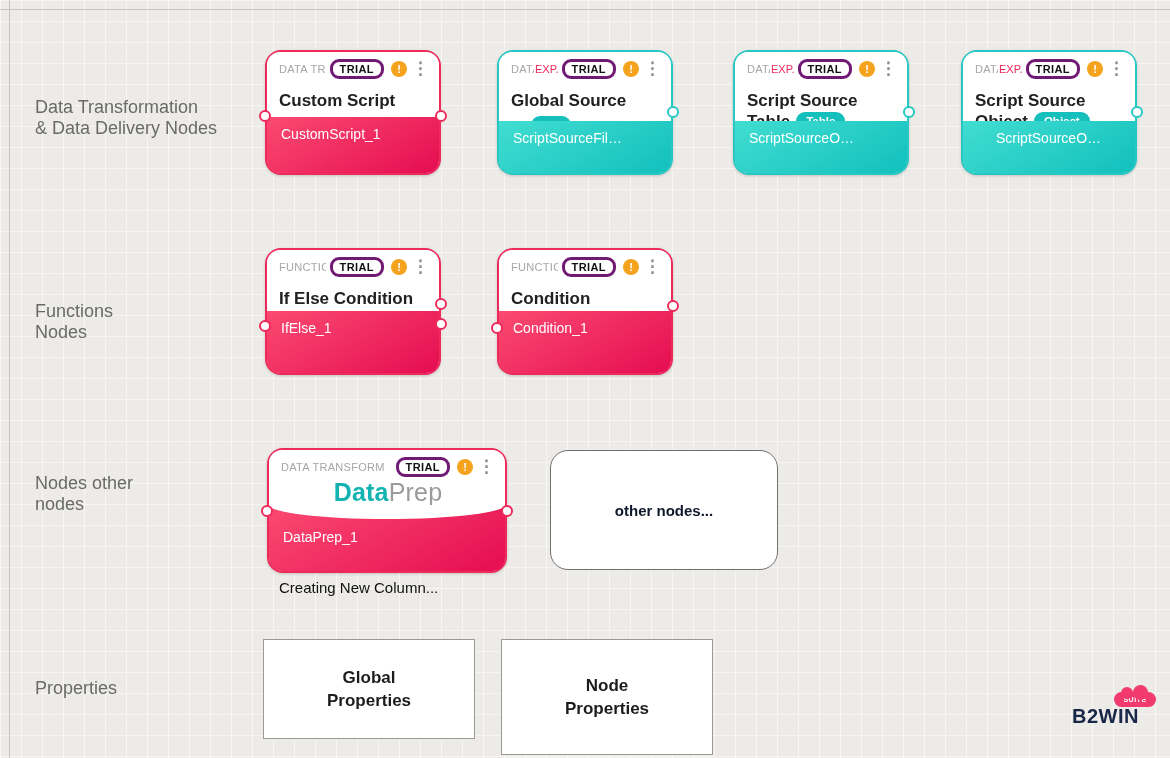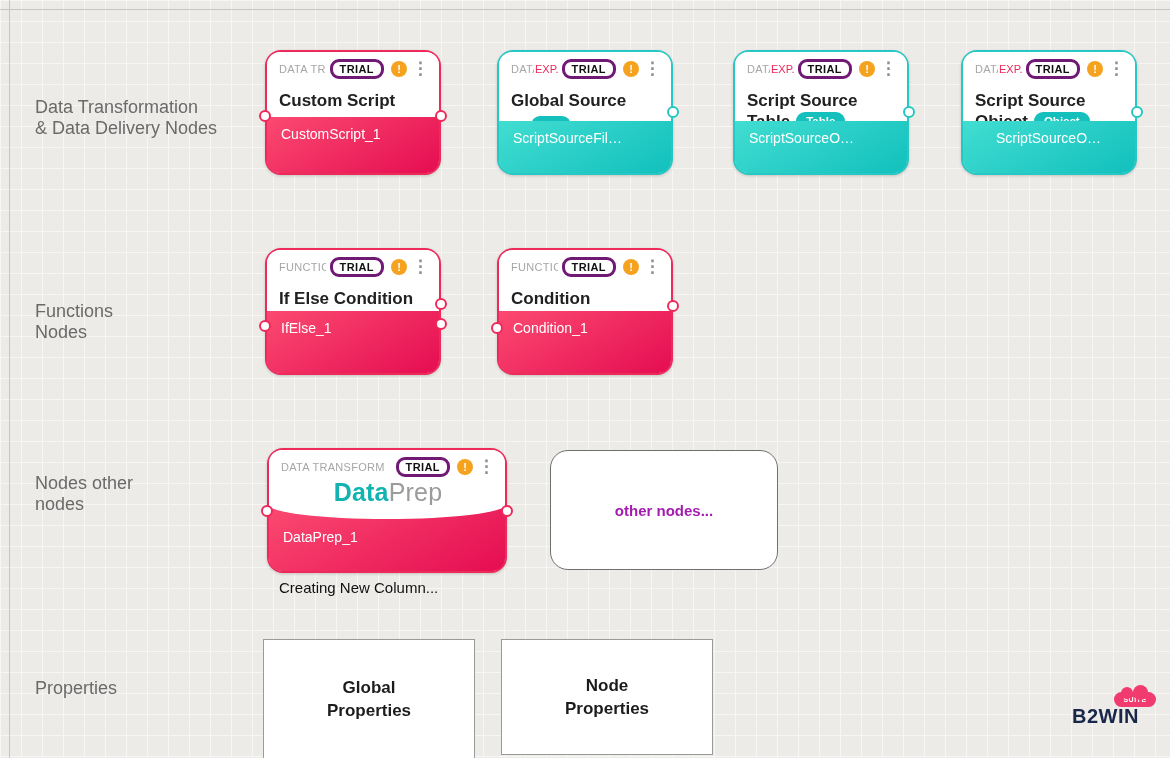--- a/index.html
+++ b/index.html
@@ -50,21 +50,21 @@
   .dataprep .node-band::before{content:"";position:absolute;left:-1px;right:-1px;top:-2px;height:16px;
       background:#fff;border-radius:0 0 55% 55% / 0 0 100% 100%;}
   .dataprep .node-band span{position:relative;z-index:1;}
   .dp-logo{text-align:center;margin-top:1px;font-size:25px;letter-spacing:0.2px;}
   .dp-data{color:#12b3b0;font-weight:bold;}
   .dp-prep{color:#9b9b9b;}
 
   .caption{position:absolute;font-size:15px;color:#111;}
 
   .plain-box{position:absolute;background:#fff;border:1.5px solid #6f6f6f;border-radius:18px;
-             display:flex;align-items:center;justify-content:center;font-weight:bold;font-size:15px;color:#a21caf;box-sizing:border-box;}
+             display:flex;align-items:center;justify-content:center;font-weight:bold;font-size:15px;color:#0f172a;box-sizing:border-box;}
   .prop-box{position:absolute;background:#fff;border:1.5px solid #9a9a9a;display:flex;flex-direction:column;
             align-items:center;justify-content:center;font-weight:bold;font-size:17px;color:#1c1c1c;
             line-height:23px;text-align:center;box-sizing:border-box;}
 
   
   .brand{position:absolute;left:1072px;top:692px;width:100px;height:40px;}
   .brand-name{position:absolute;left:0;top:13px;font-size:20px;font-weight:bold;color:#192749;letter-spacing:0.5px;}
   .cloud{position:absolute;left:42px;top:0;width:42px;height:15px;background:#f13b6e;border-radius:8px;
          color:#fff;font-size:7px;font-weight:bold;display:flex;align-items:center;justify-content:center;letter-spacing:0.5px;}
   .cloud::before{content:"";position:absolute;left:7px;top:-5px;width:12px;height:12px;border-radius:50%;background:#f13b6e;}
@@ -217,21 +217,21 @@
     <span class="port" style="left:-8px;top:55px;"></span>
     <span class="port" style="right:-8px;top:55px;"></span>
   </div>
 
   <div class="caption" style="left:279px;top:579px;">Creating New Column...</div>
 
   <div class="plain-box" style="left:550px;top:450px;width:228px;height:120px;">
     <span>other nodes...</span>
   </div>
 
-  <div class="prop-box" style="left:263px;top:639px;width:212px;height:120px;">
+  <div class="prop-box" style="left:263px;top:639px;width:212px;height:100px;">
     <div>Global</div>
     <div>Properties</div>
   </div>
   <div class="prop-box" style="left:501px;top:639px;width:212px;height:116px;">
     <div>Node</div>
     <div>Properties</div>
   </div>
 
   <div class="brand">
     <div class="cloud">

